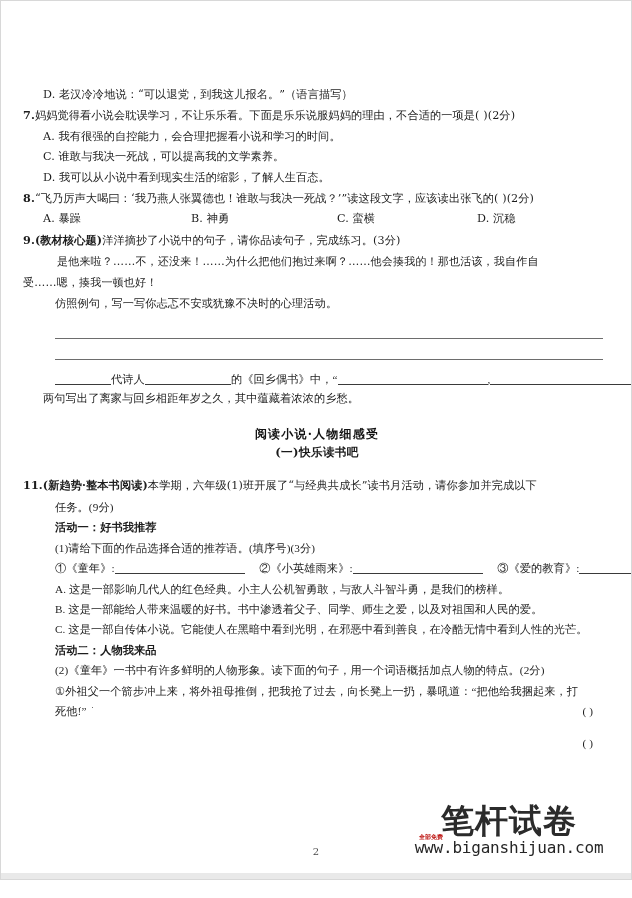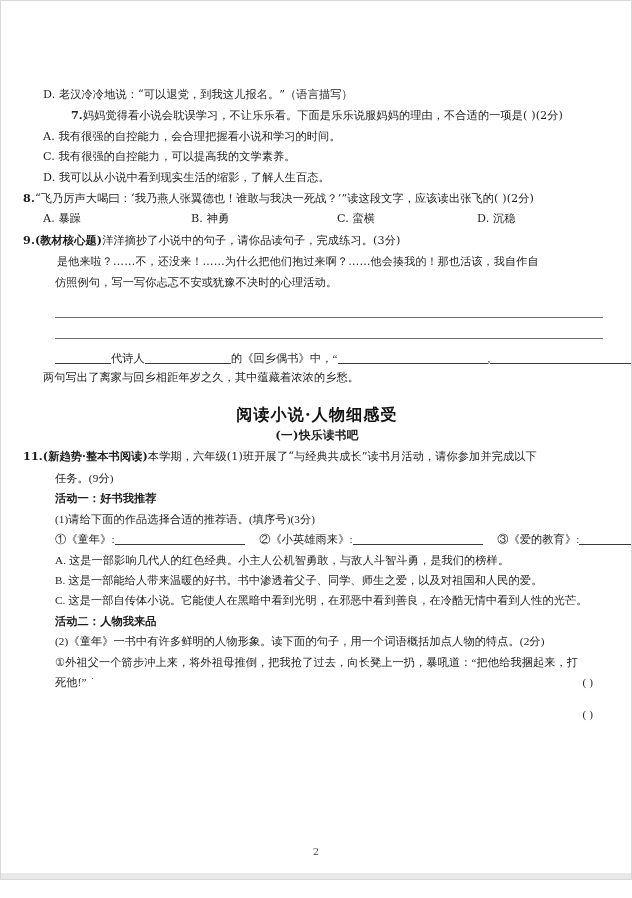--- a/index.html
+++ b/index.html
@@ -39,21 +39,20 @@
   .ind1 { padding-left: 20px; }
   .ind2 { padding-left: 32px; font-family: Liberation Serif, serif; }
   .qnum {
     font-weight: bold;
     font-family: "DejaVu Serif", "Liberation Serif", serif;
   }
   .bold { font-weight: bold; }
   .hang {
     padding-left: 32px;
     text-indent: -32px;
-    text-align: center;
   }
   
   .quote {
     font-size: 11px;
     line-height: 21px;
     color: #232323;
     letter-spacing: 0.2px;
   }
   .quote .q1 { padding-left: 34px; }
   .quote .q2 { padding-left: 0px; }
@@ -79,33 +78,33 @@
     vertical-align: -2px;
     height: 11px;
   }
   .b-md  { width: 56px; }
   .b-lg  { width: 86px; }
   .b-xl  { width: 130px; }
   .b-xxl { width: 150px; }
 
   .center { text-align: center; }
   .section-title {
-    font-size: 16px;
+    font-size: 12px;
     font-weight: bold;
     letter-spacing: 1.2px;
     color: #111;
     margin-top: 17px;
     margin-bottom: 2px;
   }
   .sub-title {
     font-size: 11.6px;
     font-weight: bold;
     color: #1a1a1a;
     letter-spacing: .4px;
-    margin-bottom: 3px;
+    margin-bottom: 15px;
   }
   .spacer-sm { height: 7px; }
 
   
   .dotted {
     position: relative;
     display: inline-block;
   }
   .dotted::after {
     content: "· · ·";
@@ -184,35 +183,36 @@
 
 <div class="page">
   <div class="sheet">
 
     <div class="line ind1">D. 老汉冷冷地说：“可以退党，到我这儿报名。”（语言描写）</div>
 
     <div class="line hang">
       <span class="qnum">7.</span><span>妈妈觉得看小说会耽误学习，不让乐乐看。下面是乐乐说服妈妈的理由，不合适的一项是(      )(2分)</span>
     </div>
     <div class="line ind1">A. 我有很强的自控能力，会合理把握看小说和学习的时间。</div>
-    <div class="line ind1">C. 我有很强的自控能力，可以提高我的文学素养。</div>
+    <div class="line ind1">C. 谁敢与我决一死战，可以提高我的文学素养。</div>
     <div class="line ind1">D. 我可以从小说中看到现实生活的缩影，了解人生百态。</div>
 
     <div class="line">
       <span class="qnum">8.</span><span>“飞乃厉声大喝曰：‘我乃燕人张翼德也！谁敢与我决一死战？’”读这段文字，应该读出张飞的(      )(2分)</span>
     </div>
     <div class="line ind1">
       <span style="display:inline-block;width:148px">A. 暴躁</span><span style="display:inline-block;width:146px">B. 神勇</span><span style="display:inline-block;width:140px">C. 蛮横</span><span>D. 沉稳</span>
     </div>
 
     <div class="line">
       <span class="qnum">9.</span><span class="bold">(教材核心题)</span><span>洋洋摘抄了小说中的句子，请你品读句子，完成练习。(3分)</span>
     </div>
     <div class="quote">
       <div class="q1">是他来啦？……不，还没来！……为什么把他们抱过来啊？……他会揍我的！那也活该，我自作自</div>
+      <div class="q2">受……嗯，揍我一顿也好！</div>
     </div>
     <div class="line ind2">仿照例句，写一写你忐忑不安或犹豫不决时的心理活动。</div>
     <div class="spacer-sm"></div>
     <div class="answer-rule"></div>
     <div class="answer-rule"></div>
 
     <div class="spacer-sm"></div>
 
     <div class="line ind2">
       <span class="blank b-md"></span><span>代诗人</span><span class="blank b-lg"></span><span>的《回乡偶书》中，“</span><span class="blank b-xxl"></span>,<span class="blank b-xxl"></span>
@@ -246,17 +246,22 @@
     </div>
     <div class="line ind2 clearfix">
       <span>死他!”</span><span class="paren-right">(                    )</span>
     </div>
     <div class="line ind2 clearfix" style="margin-top:12px">
       <span class="paren-right">(                    )</span>
     </div>
 
   </div>
 
+  <div class="watermark">
+    <div class="wm-cn">笔杆试卷</div>
+    <div class="wm-url">www.biganshijuan.com</div>
+    <div class="wm-badge">全部免费</div>
+  </div>
 
   <div class="page-number">2</div>
 
   <div class="bottom-edge"></div>
 </div>
 
 </body></html>

